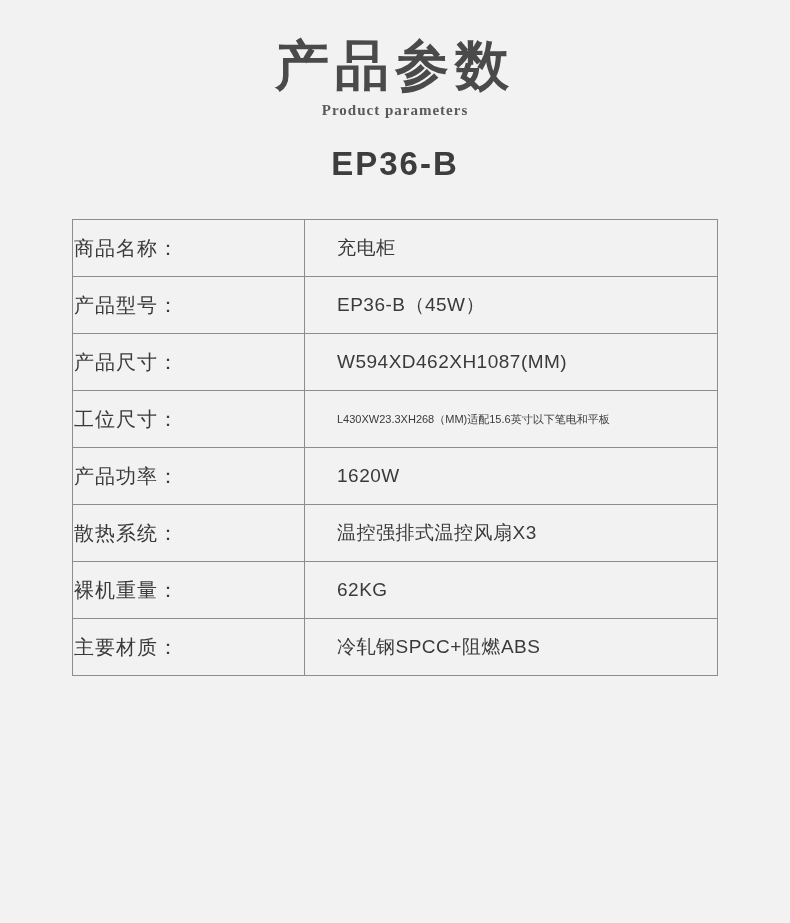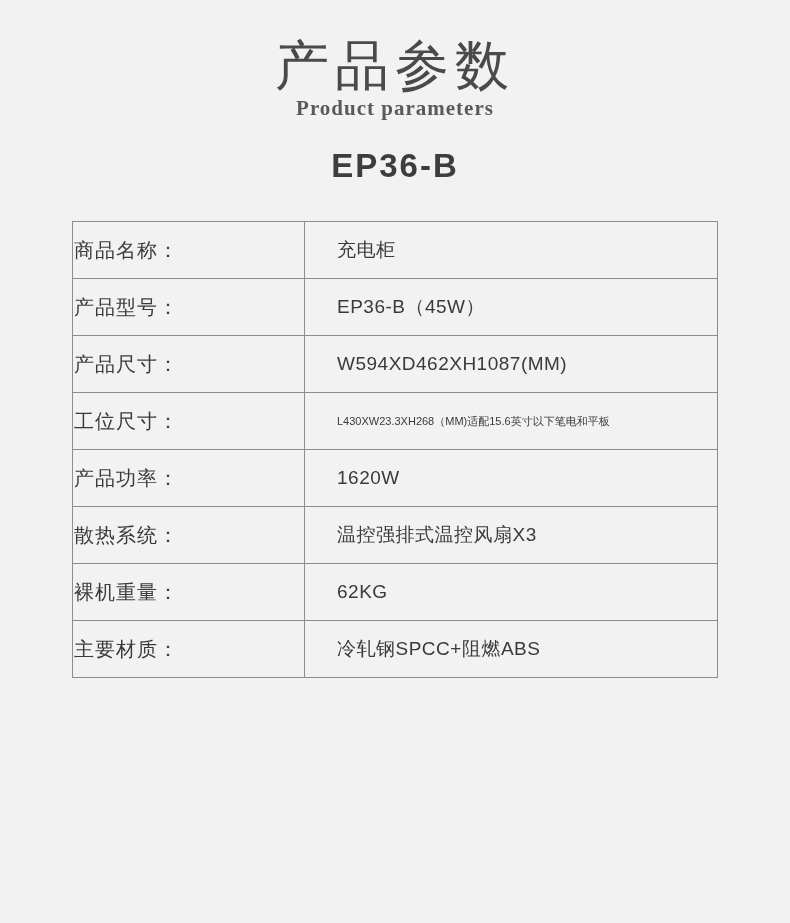--- a/index.html
+++ b/index.html
@@ -20,29 +20,29 @@
     box-sizing: border-box;
     position: relative;
     background: #f2f2f2;
   }
   .header {
     text-align: center;
     padding-top: 34px;
   }
   .title-cn {
     font-size: 54px;
-    font-weight: normal;
+    font-weight: bold;
     letter-spacing: 6px;
     color: #4a4a4a;
     line-height: 1.15;
     font-family: "Liberation Sans", sans-serif;
   }
   .title-en {
-    margin-top: 0;
-    font-size: 21px;
+    margin-top: 6px;
+    font-size: 15px;
     font-weight: bold;
     letter-spacing: 1px;
     color: #5a5a5a;
     font-family: "Liberation Serif", serif;
   }
   .model {
     margin-top: 26px;
     font-size: 33px;
     font-weight: bold;
     letter-spacing: 2px;

